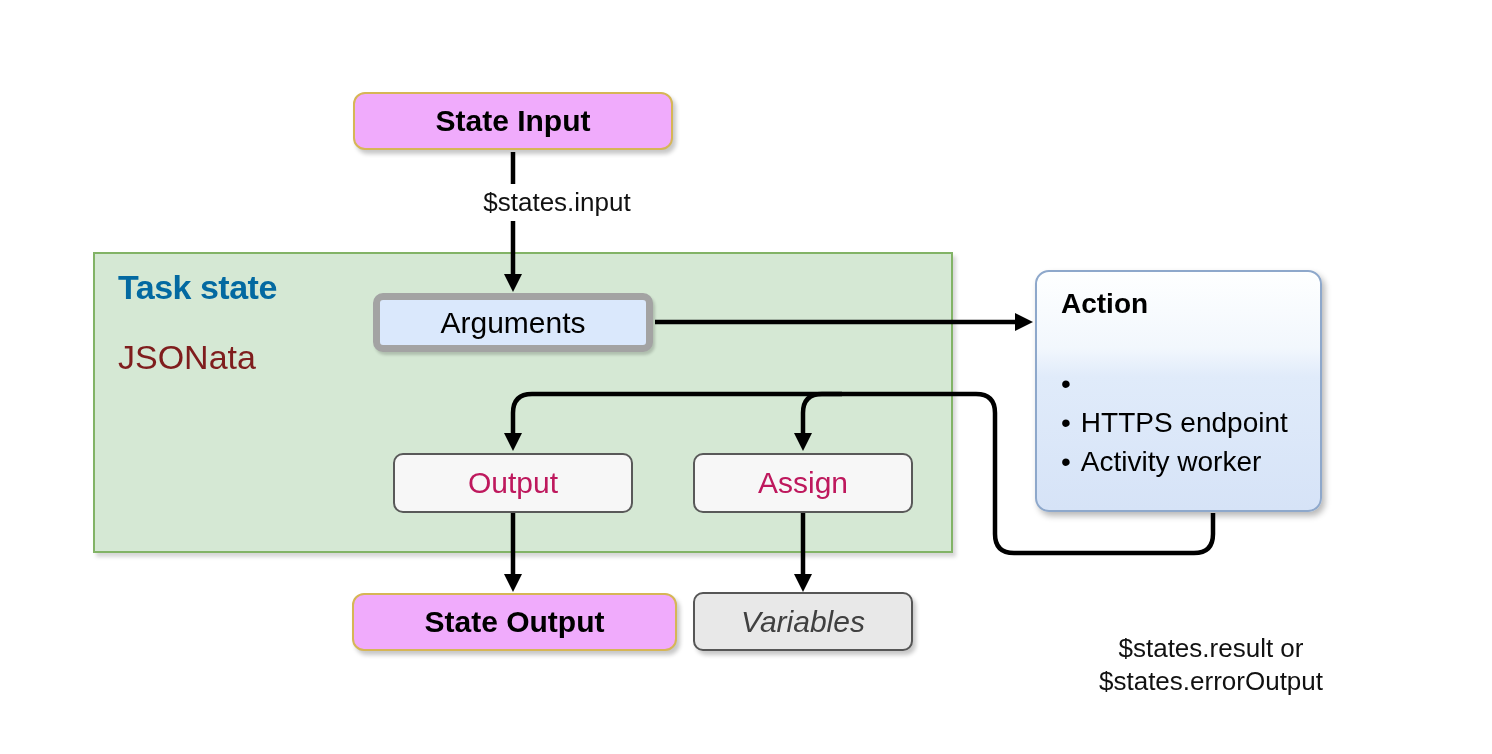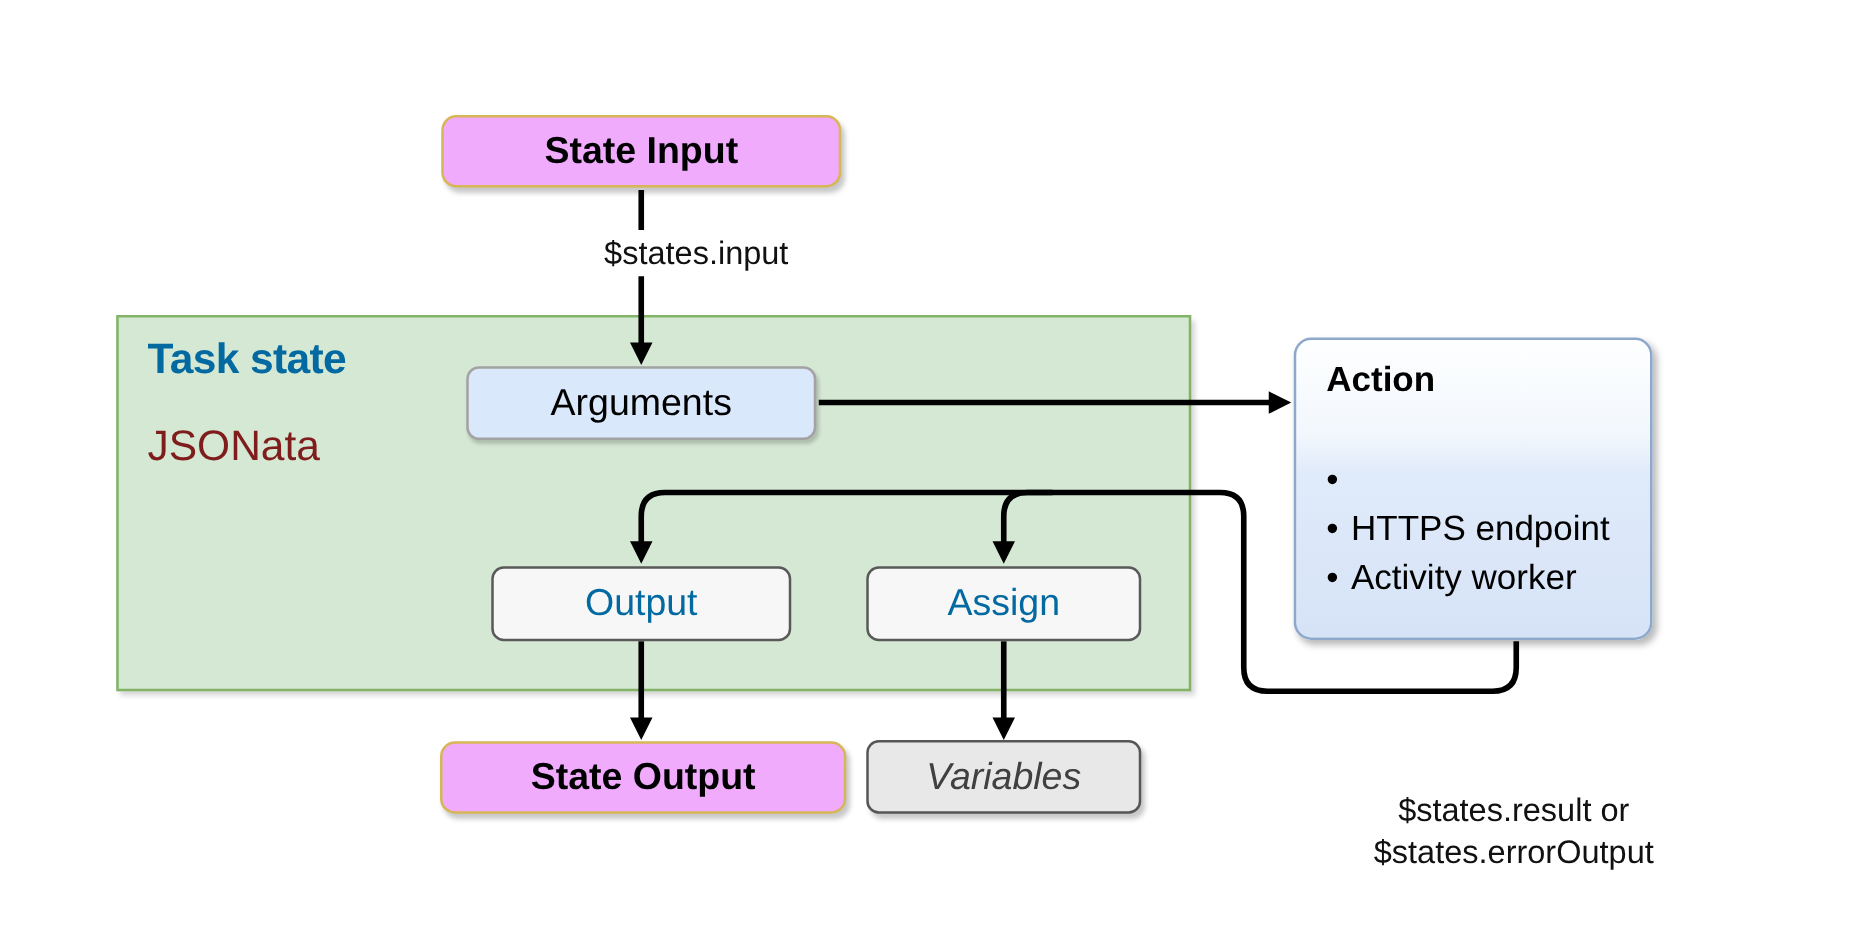--- a/index.html
+++ b/index.html
@@ -31,32 +31,32 @@
     background: #f0abfc;
     border: 2.5px solid #d6b656;
     border-radius: 12px;
     font-weight: bold;
     font-size: 30px;
     box-shadow: 3px 4px 4px rgba(0,0,0,0.22);
   }
   
   .node.blue {
     background: #dae8fc;
-    border: 2px solid #a3a3a3;
+    border: 7px solid #a3a3a3;
     border-radius: 10px;
     font-size: 30px;
     box-shadow: 2px 3px 3px rgba(0,0,0,0.18);
   }
   
   .node.plain {
     background: #f7f7f7;
     border: 2.5px solid #595959;
     border-radius: 10px;
     font-size: 30px;
-    color: #0369a1;
+    color: #be185d;
   }
   .node.gray {
     background: #e8e8e8;
     border: 2.5px solid #565656;
     border-radius: 10px;
     font-size: 30px;
     font-style: italic;
     color: #404040;
     box-shadow: 3px 4px 4px rgba(0,0,0,0.22);
   }

